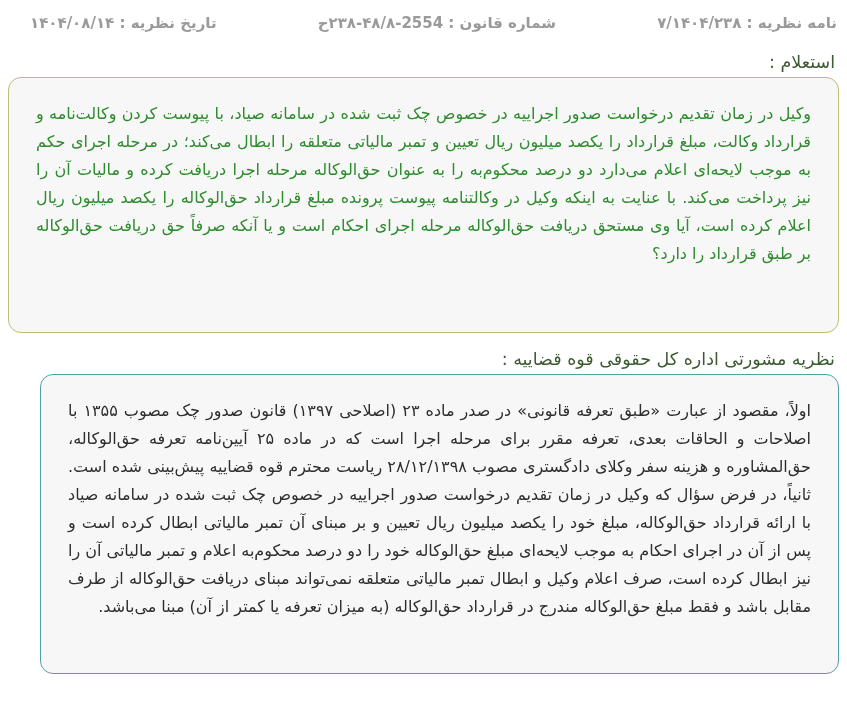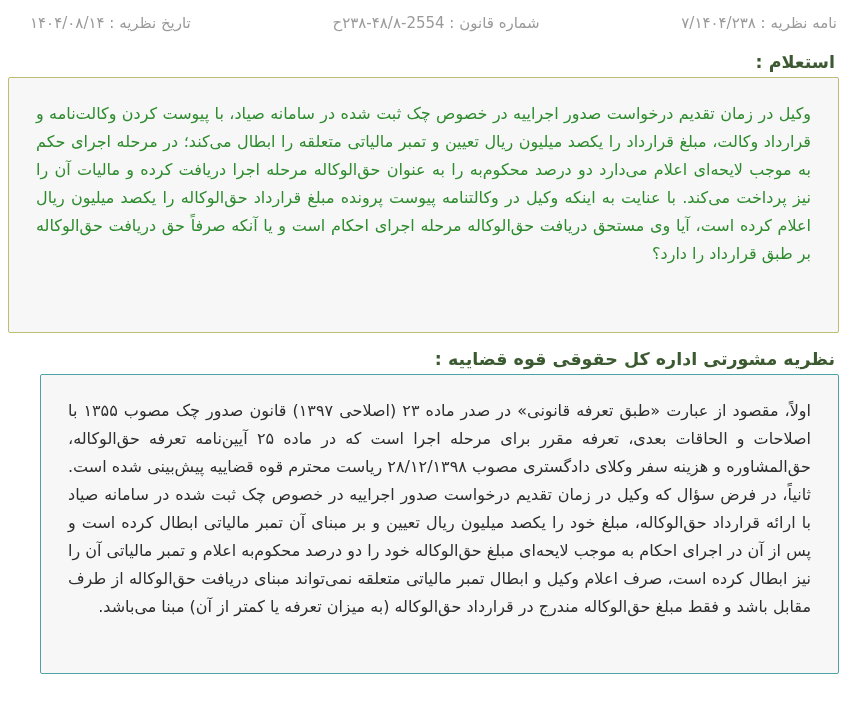--- a/index.html
+++ b/index.html
@@ -13,33 +13,33 @@
     direction: rtl;
   }
   .meta-row {
     display: flex;
     justify-content: space-between;
     align-items: baseline;
     padding: 14px 10px 0 30px;
     color: #9a9a9a;
     font-size: 15px;
   }
-  .meta-item { white-space: nowrap; }
+  .meta-item { white-space: nowrap; font-weight: bold; }
   .section-heading {
     margin: 20px 12px 5px 0;
     font-size: 17.5px;
-    font-weight: 700;
+    font-weight: 400;
     color: #3c5a31;
   }
   .panel {
     box-sizing: border-box;
     margin: 0 8px;
     background: #f7f7f7;
     border: 1px solid #bdbd74;
-    border-radius: 2px;
+    border-radius: 13px;
     padding: 22px 27px;
   }
   .panel-text {
     margin: 0;
     font-size: 16px;
     line-height: 28px;
     text-align: justify;
   }
   .panel-inquiry {
     border-color: #bdbd74;

